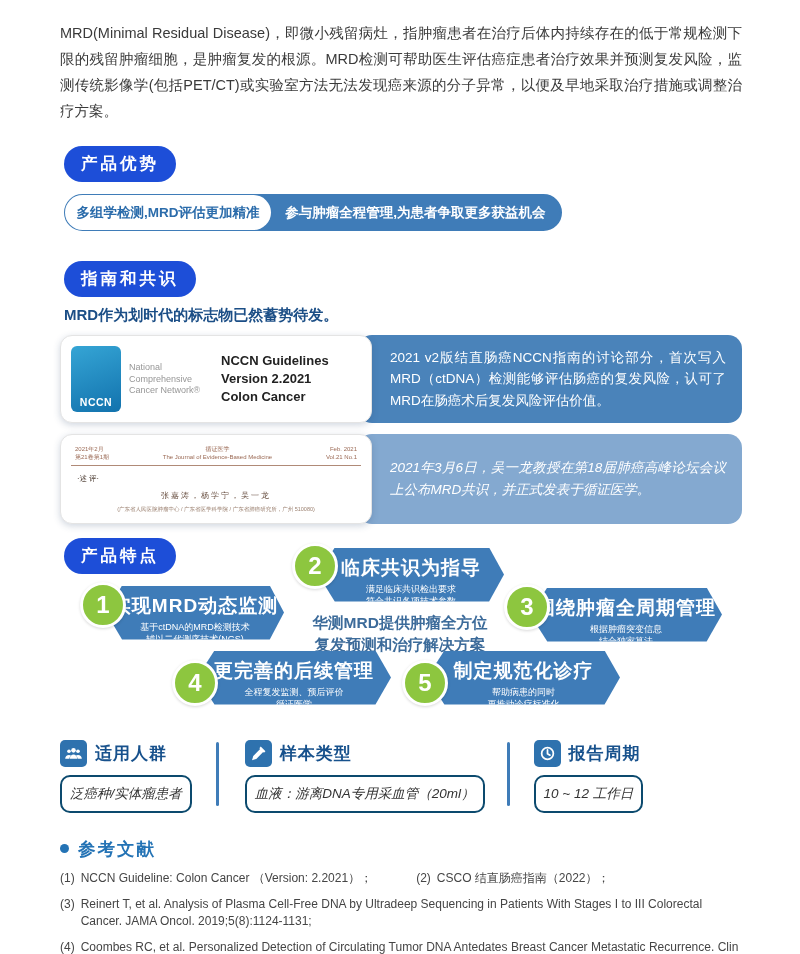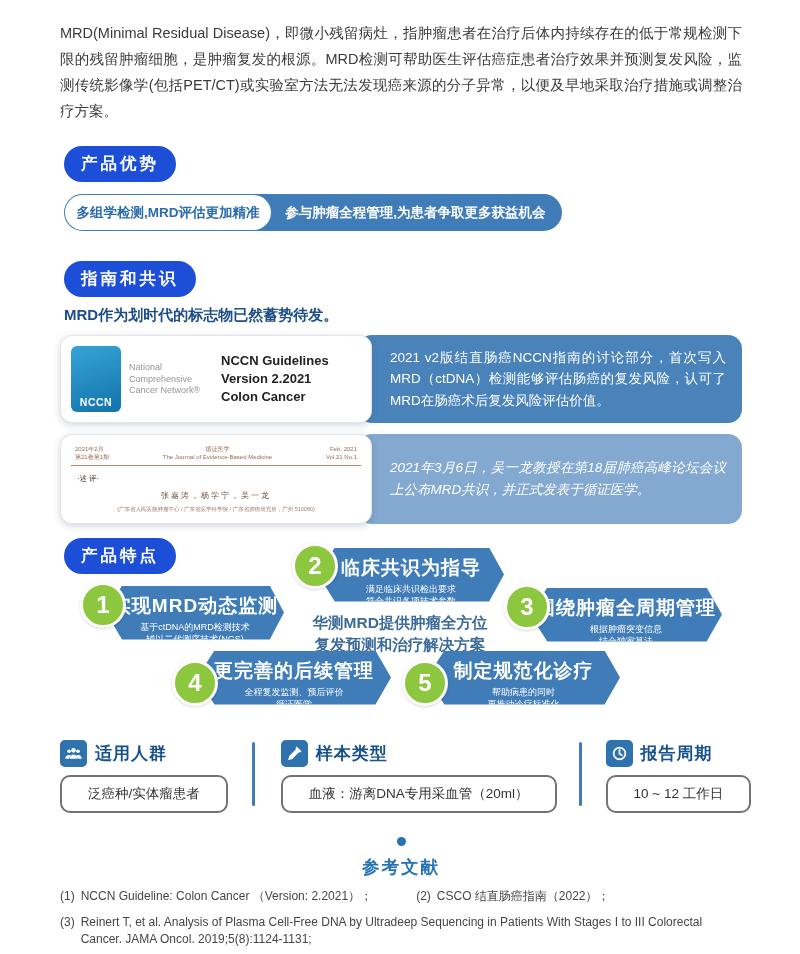--- a/index.html
+++ b/index.html
@@ -70,29 +70,29 @@
   .fcenter { position: absolute; left: 288px; top: 74px; width: 224px;
     font-size: 15.5px; font-weight: bold; color: #3c6b9a; line-height: 1.45;
     text-align: center; }
 
   .info-row { display: flex; align-items: flex-start; margin: 16px 0 0 60px; }
   .info-col { display: flex; flex-direction: column; }
   .info-head { display: flex; align-items: center; gap: 8px; }
   .info-icon { width: 27px; height: 27px; border-radius: 5px; background: #2e72ae;
     display: flex; align-items: center; justify-content: center; }
   .info-title { font-size: 17px; font-weight: bold; color: #17518c; letter-spacing: 1px; }
-  .info-value { margin-top: 8px; border: 2px solid #737373; border-radius: 10px;
-    padding: 8px 26px; font-size: 13.5px; color: #333; white-space: nowrap;
-    align-self: flex-start; }
+  .info-value { margin-top: 8px; border: 2px solid #0c4a6e; border-radius: 10px;
+    padding: 8px 8px; font-size: 13.5px; color: #333; white-space: nowrap;
+    align-self: flex-start; font-style: italic; }
   .vdiv { width: 3px; height: 64px; background: #3f7cb8; border-radius: 2px; margin-top: 2px; }
   .d1 { margin-left: 24px; } .m1 { margin-left: 26px; }
   .d2 { margin-left: 22px; } .m2 { margin-left: 24px; }
 
   .refs { margin: 24px 58px 0 60px; }
-  .refs-head { display: flex; align-items: center; gap: 9px; flex-direction: column; }
+  .refs-head { display: flex; align-items: center; gap: 9px; }
   .refs-dot { width: 9px; height: 9px; border-radius: 50%; background: #2473b5; }
   .refs-title { font-size: 17.5px; font-weight: bold; color: #2473b5; letter-spacing: 2px; }
   .ref-line { display: flex; gap: 6px; font-size: 12px; color: #454545;
     line-height: 1.42; margin-top: 9px; }
   .ref-pair { display: flex; gap: 44px; }
   .ref-item { display: flex; gap: 6px; }
   .ref-num { flex: 0 0 auto; }
   .pre { white-space: pre-line; }
 </style>
 </head>

